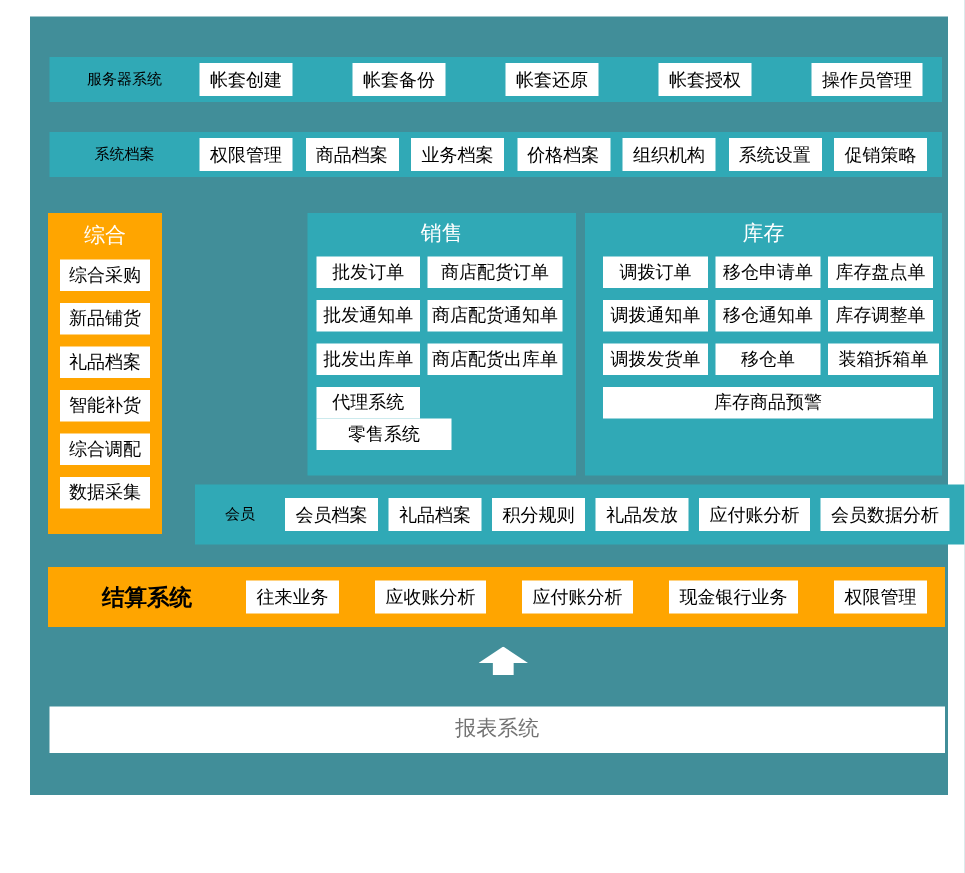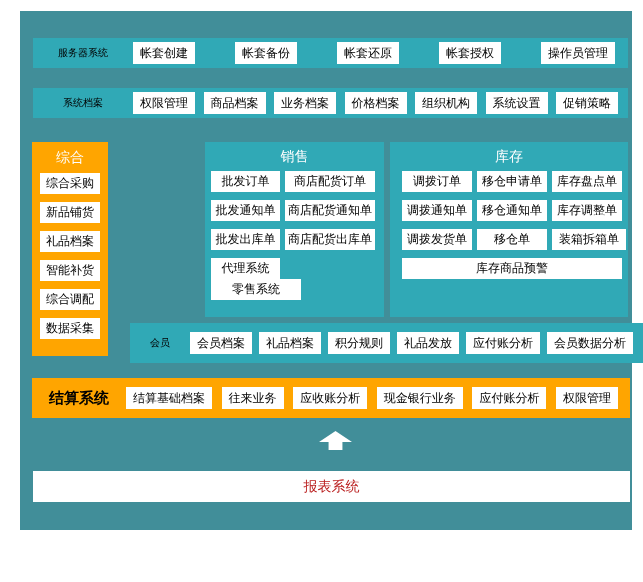--- a/index.html
+++ b/index.html
@@ -17,21 +17,21 @@
     background:#ffffff; color:#000000; font-size:12px; height:22px; line-height:22px;
     text-align:center; white-space:nowrap; padding:0 7px; box-sizing:border-box;
   }
   .col { position:absolute; box-sizing:border-box; }
   .col-header { color:#ffffff; font-size:14px; text-align:center; height:31px; line-height:31px; }
   .col .vbox { margin:0 8px 8px 8px; height:21px; line-height:21px; padding:0 2px; }
   .grid-row { display:flex; margin:0 0 8px 0; }
   .grid-row .box { height:21px; line-height:21px; padding:0 2px; }
   .settle-header { color:#000000; font-size:15px; font-weight:bold; text-align:center; flex:0 0 auto; white-space:nowrap; }
   .report-bar {
-    position:absolute; background:#ffffff; color:#b91c1c; font-size:14px;
+    position:absolute; background:#ffffff; color:#737373; font-size:14px;
     text-align:center; line-height:31px;
   }
   .up-arrow {
     position:absolute; background:#ffffff;
     clip-path: polygon(50% 0, 100% 58%, 71% 58%, 71% 100%, 29% 100%, 29% 58%, 0 58%);
   }
 </style>
 </head>
 <body>
 
@@ -122,27 +122,26 @@
         <div class="box">会员档案</div>
         <div class="box">礼品档案</div>
         <div class="box">积分规则</div>
         <div class="box">礼品发放</div>
         <div class="box">应付账分析</div>
         <div class="box">会员数据分析</div>
       </div>
     </div>
 
     <div class="row-panel orange" style="position:absolute; left:12px; top:367px; width:598px; height:40px; box-sizing:border-box;">
-      <div class="settle-header" style="width:94px;">结算系统</div>
+      <div class="settle-header" style="width:132px;">结算系统</div>
       <div class="row-items" style="padding-right:12px;">
-        <div class="box">结算基础档案</div>
         <div class="box">往来业务</div>
         <div class="box">应收账分析</div>
+        <div class="box">应付账分析</div>
         <div class="box">现金银行业务</div>
-        <div class="box">应付账分析</div>
         <div class="box">权限管理</div>
       </div>
     </div>
 
     <div class="up-arrow" style="left:299px; top:420px; width:33px; height:19px;"></div>
 
     <div class="report-bar" style="left:13px; top:460px; width:597px; height:31px;">报表系统</div>
 
   </div>
 </div>

